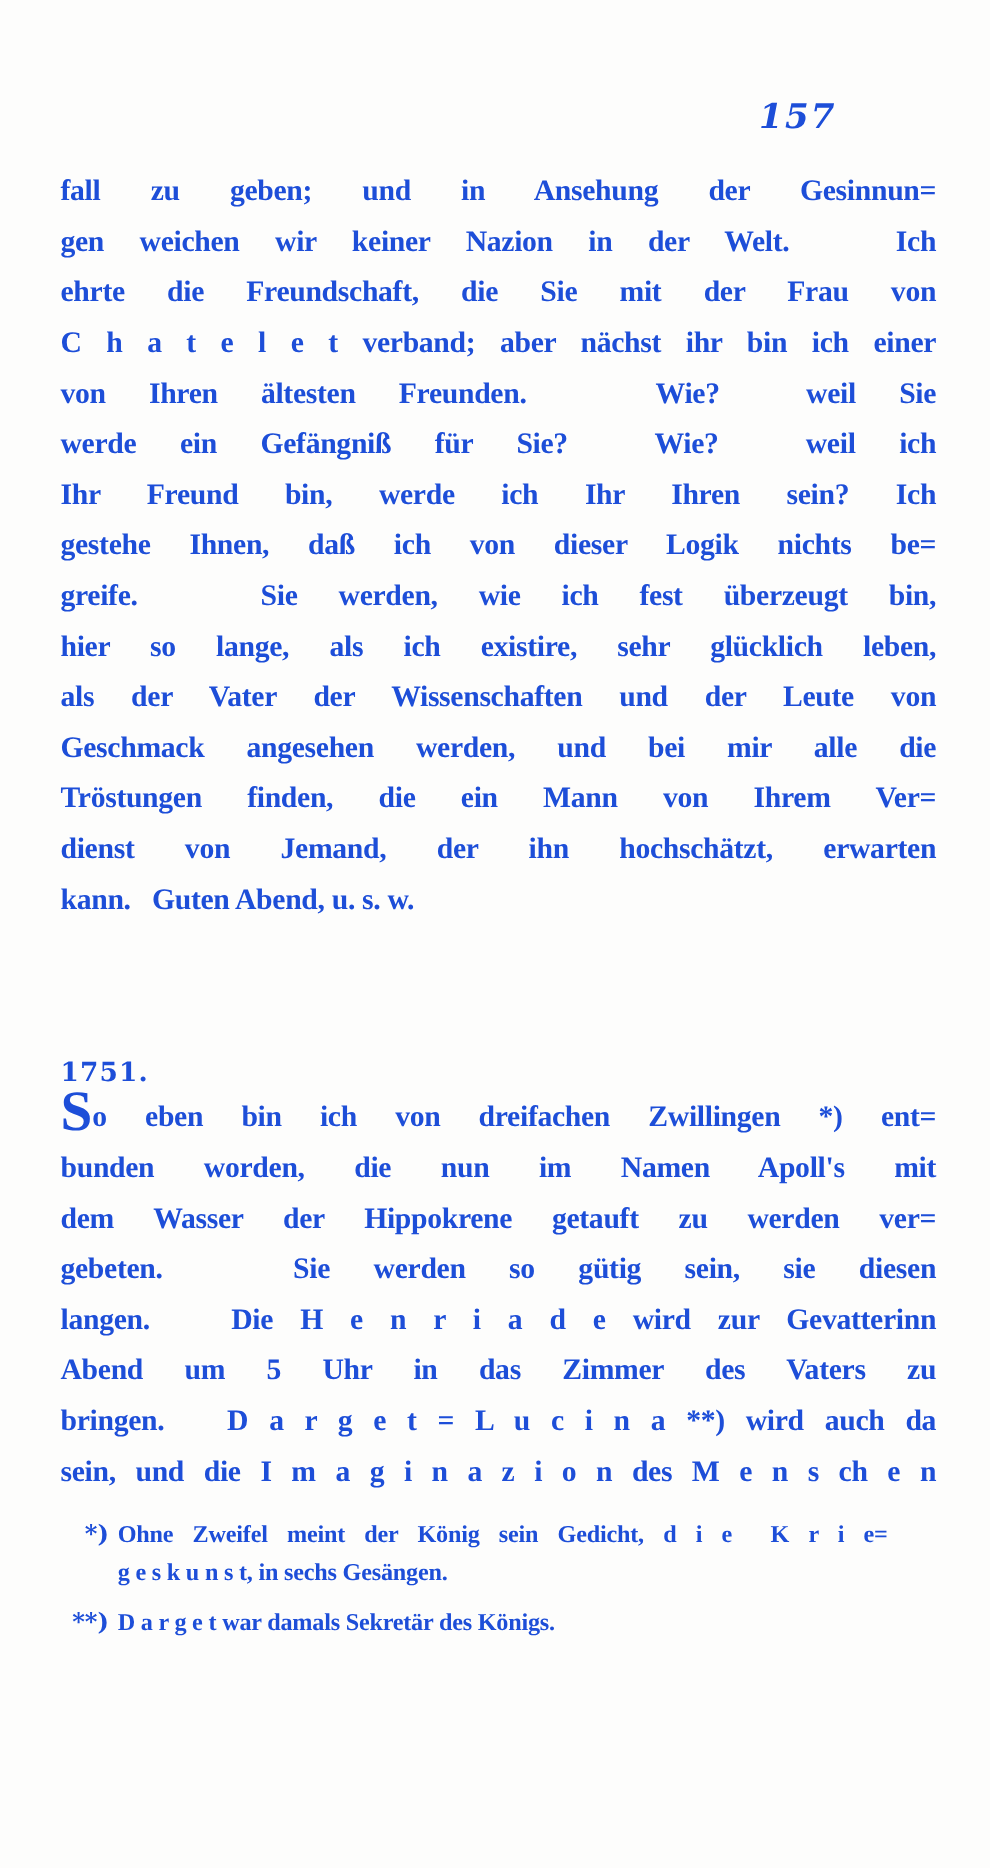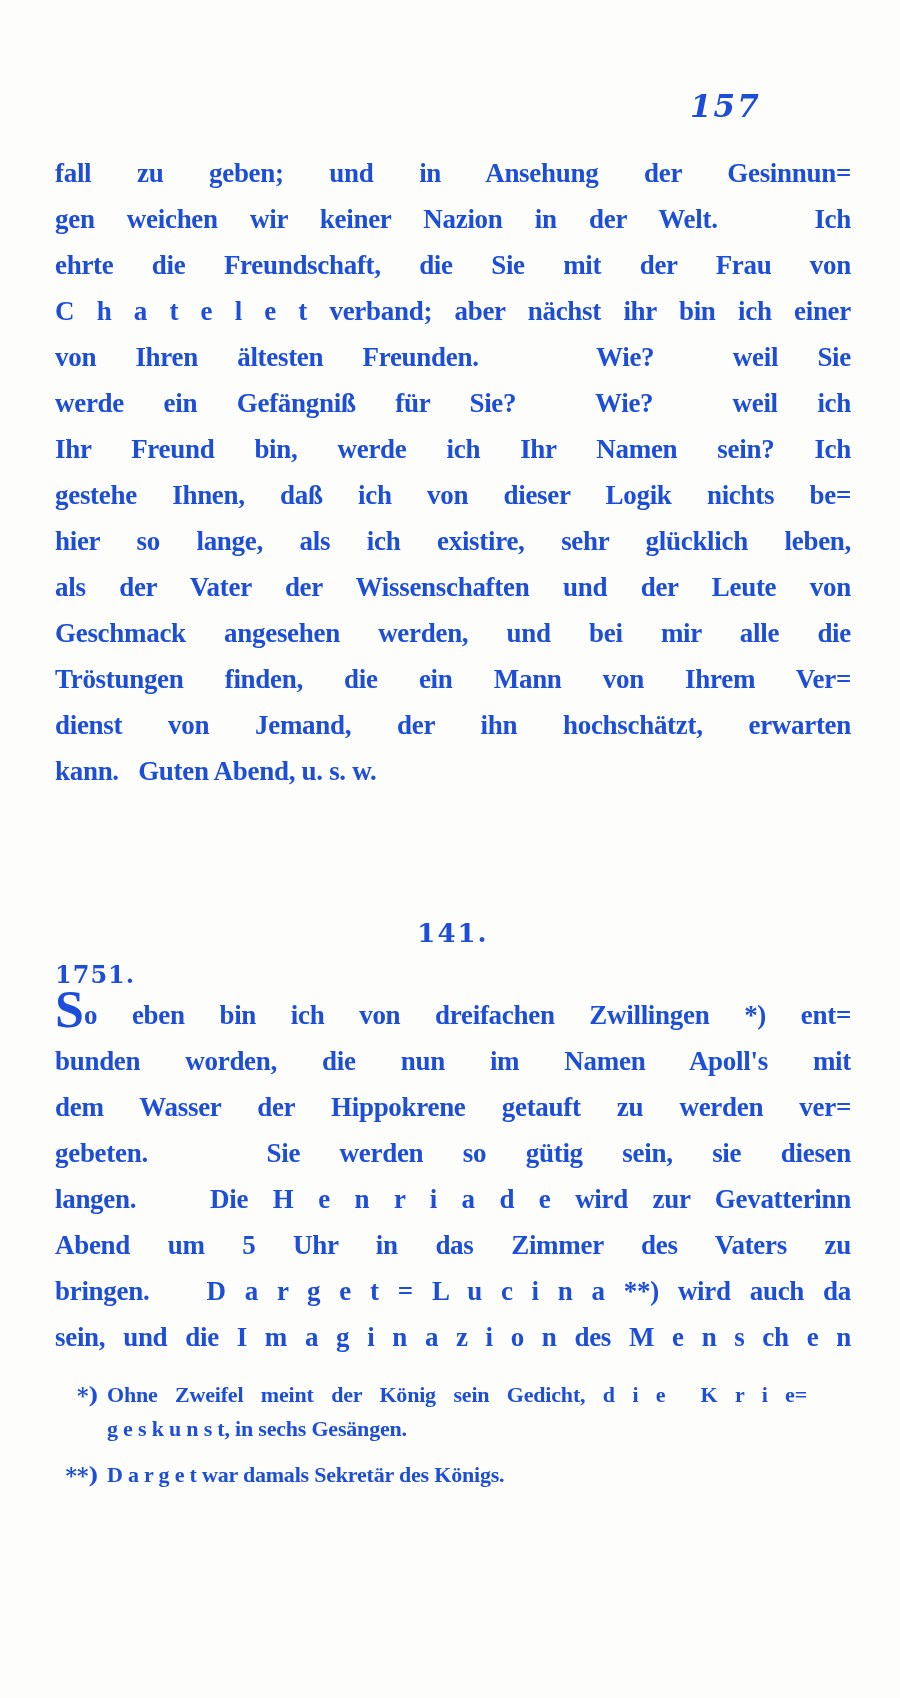--- a/index.html
+++ b/index.html
@@ -111,31 +111,31 @@
 
   <div class="page-number">157</div>
 
   <div class="para p1">
       <div class="tline">fall zu geben; und in Ansehung der Gesinnun=</div>
       <div class="tline">gen weichen wir keiner Nazion in der Welt.&nbsp;&nbsp; Ich</div>
       <div class="tline">ehrte die Freundschaft, die Sie mit der Frau von</div>
       <div class="tline">C h a t e l e t verband; aber nächst ihr bin ich einer</div>
       <div class="tline">von Ihren ältesten Freunden.&nbsp;&nbsp; Wie?&nbsp; weil Sie</div>
       <div class="tline">werde ein Gefängniß für Sie?&nbsp; Wie?&nbsp; weil ich</div>
-      <div class="tline">Ihr Freund bin, werde ich Ihr Namen sein? Ich</div>
+      <div class="tline">Ihr Freund bin, werde ich Ihr Ihren sein? Ich</div>
       <div class="tline">gestehe Ihnen, daß ich von dieser Logik nichts be=</div>
+      <div class="tline">greife.&nbsp;&nbsp; Sie werden, wie ich fest überzeugt bin,</div>
       <div class="tline">hier so lange, als ich existire, sehr glücklich leben,</div>
       <div class="tline">als der Vater der Wissenschaften und der Leute von</div>
       <div class="tline">Geschmack angesehen werden, und bei mir alle die</div>
       <div class="tline">Tröstungen finden, die ein Mann von Ihrem Ver=</div>
       <div class="tline">dienst von Jemand, der ihn hochschätzt, erwarten</div>
       <div class="tline">kann.&nbsp;&nbsp; Guten Abend, u. s. w.</div>
     </div>
 
-  <div class="section-num">141.</div>
 
   <div class="year">1751.</div>
 
   <div class="para p2 justify-all">
     <div class="tline">
       <span class="initial">S</span><span>o eben bin ich von dreifachen Zwillingen *) ent=</span>
     </div>
     <div>
         <div class="tline">bunden worden, die nun im Namen Apoll's mit</div>
         <div class="tline">dem Wasser der Hippokrene getauft zu werden ver=</div>

